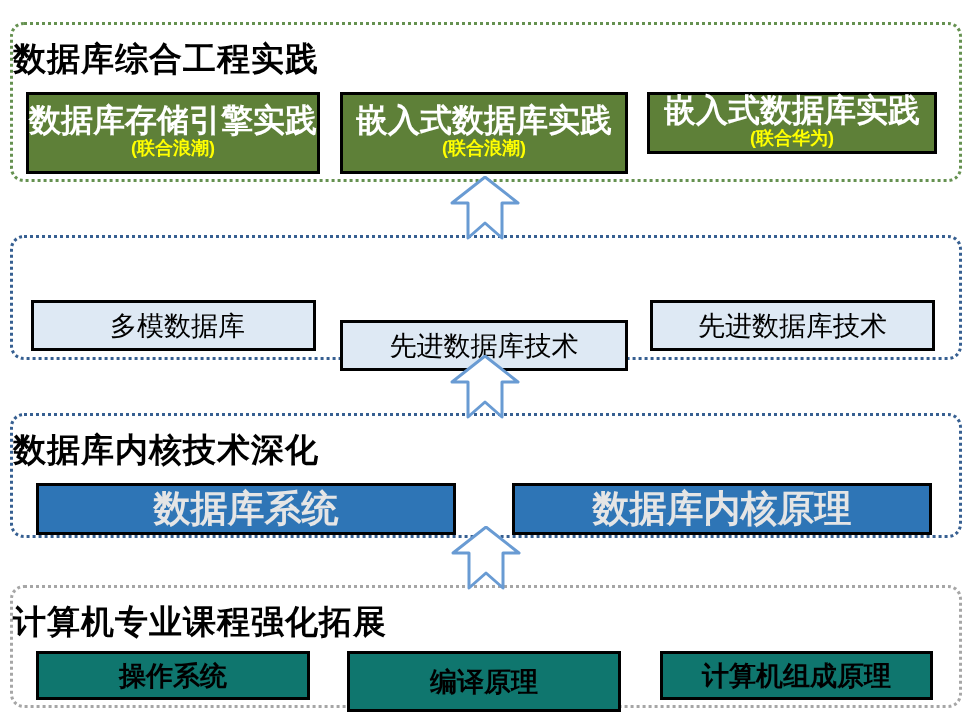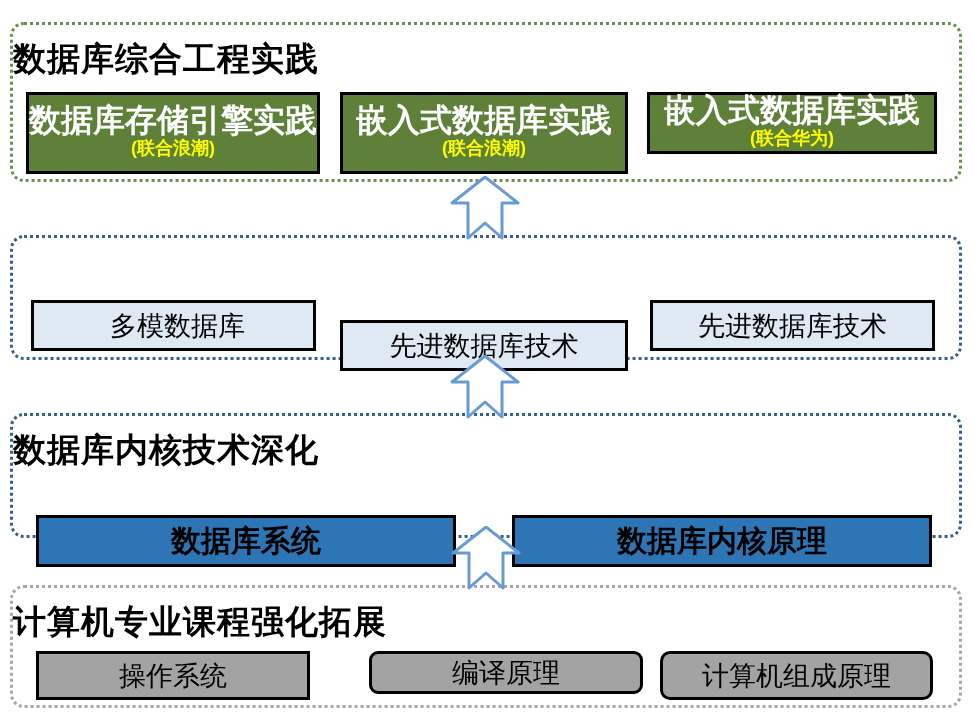--- a/index.html
+++ b/index.html
@@ -24,24 +24,24 @@
   
   #tier-practice{top:22px;height:160px;border:3px dotted #659150;}
   #tier-practice .course-box{background:#5E8038;color:#ffffff;font-weight:bold;}
   #tier-practice .course-name{font-size:32px;line-height:31px;}
   #tier-practice .course-partner{font-size:18px;line-height:25px;color:#FFFF00;font-weight:bold;}
   
   #tier-elective{top:235px;height:125px;border:3px dotted #365F91;}
   #tier-elective .course-box{background:#DEE9F4;color:#000000;font-size:27px;}
   
   #tier-kernel{top:413px;height:125px;border:3px dotted #365F91;}
-  #tier-kernel .course-box{background:#2E75B6;color:#000000;font-size:30px;font-weight:bold;margin-top:32px;}
+  #tier-kernel .course-box{background:#2E75B6;color:#e5e5e5;font-size:37px;font-weight:bold;}
   
   #tier-foundation{top:585px;height:123px;border:3px dotted #A6A6A6;}
-  #tier-foundation .course-box{background:#a3a3a3;color:#000000;font-size:27px;}
+  #tier-foundation .course-box{background:#0f766e;color:#000000;font-size:27px;font-weight:bold;}
   .up-arrow{position:absolute;width:70px;height:64px;}
   #arrow-1{left:450px;top:176px;}
   #arrow-2{left:450px;top:355px;}
   #arrow-3{left:451px;top:526px;}
 </style>
 </head>
 <body>
 
 <div class="tier" id="tier-practice">
   <div class="tier-title">数据库综合工程实践</div>
@@ -79,24 +79,24 @@
   <div class="course-box" style="left:499px;top:67px;width:420px;height:52px;">
     <div class="course-name">数据库内核原理</div>
   </div>
 </div>
 
 <div class="tier" id="tier-foundation">
   <div class="tier-title">计算机专业课程强化拓展</div>
   <div class="course-box" style="left:23px;top:63px;width:274px;height:49px;">
     <div class="course-name">操作系统</div>
   </div>
-  <div class="course-box" style="left:356px;top:63px;width:274px;height:43px;border-radius:9px;">
+  <div class="course-box" style="left:334px;top:63px;width:274px;height:61px;">
     <div class="course-name">编译原理</div>
   </div>
-  <div class="course-box" style="left:647px;top:63px;width:273px;height:49px;border-radius:10px;">
+  <div class="course-box" style="left:647px;top:63px;width:273px;height:49px;">
     <div class="course-name">计算机组成原理</div>
   </div>
 </div>
 
 <svg class="up-arrow" id="arrow-1" viewBox="0 0 70 64">
   <polygon points="35,1 68,27 52,27 52,62 35,47 18,62 18,27 2,27" fill="#FFFFFF" stroke="#699BD3" stroke-width="3" stroke-linejoin="round"></polygon>
 </svg>
 <svg class="up-arrow" id="arrow-2" viewBox="0 0 70 64">
   <polygon points="35,1 68,27 52,27 52,62 35,47 18,62 18,27 2,27" fill="#FFFFFF" stroke="#699BD3" stroke-width="3" stroke-linejoin="round"></polygon>
 </svg>

